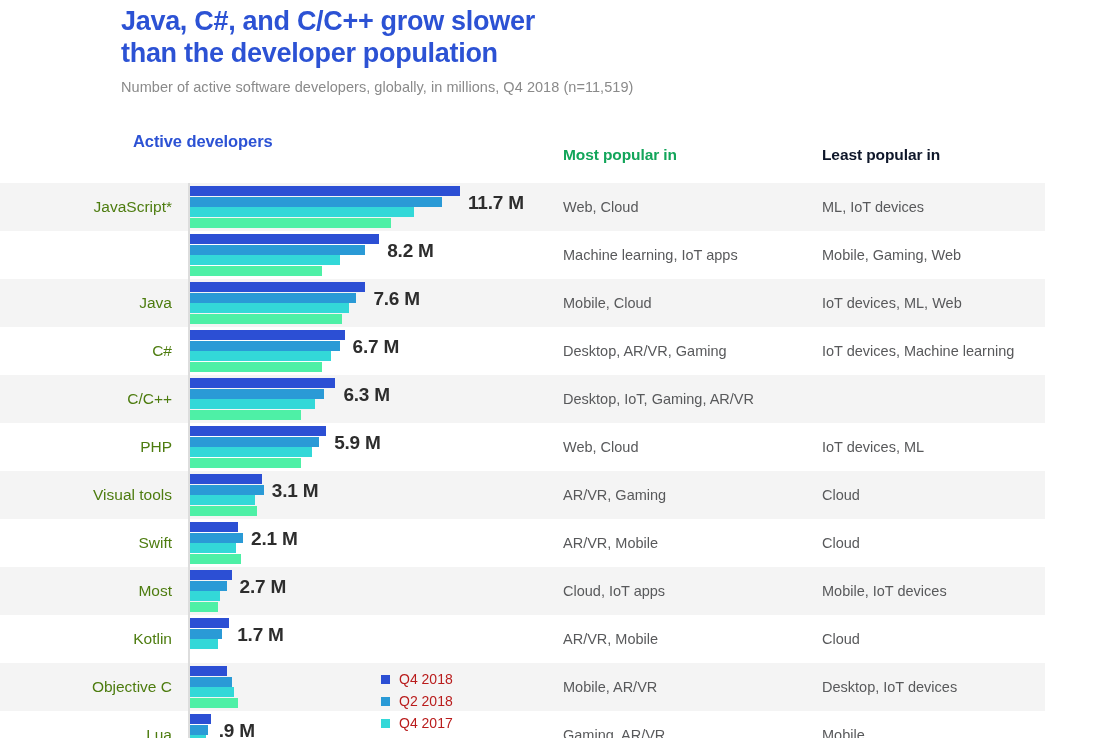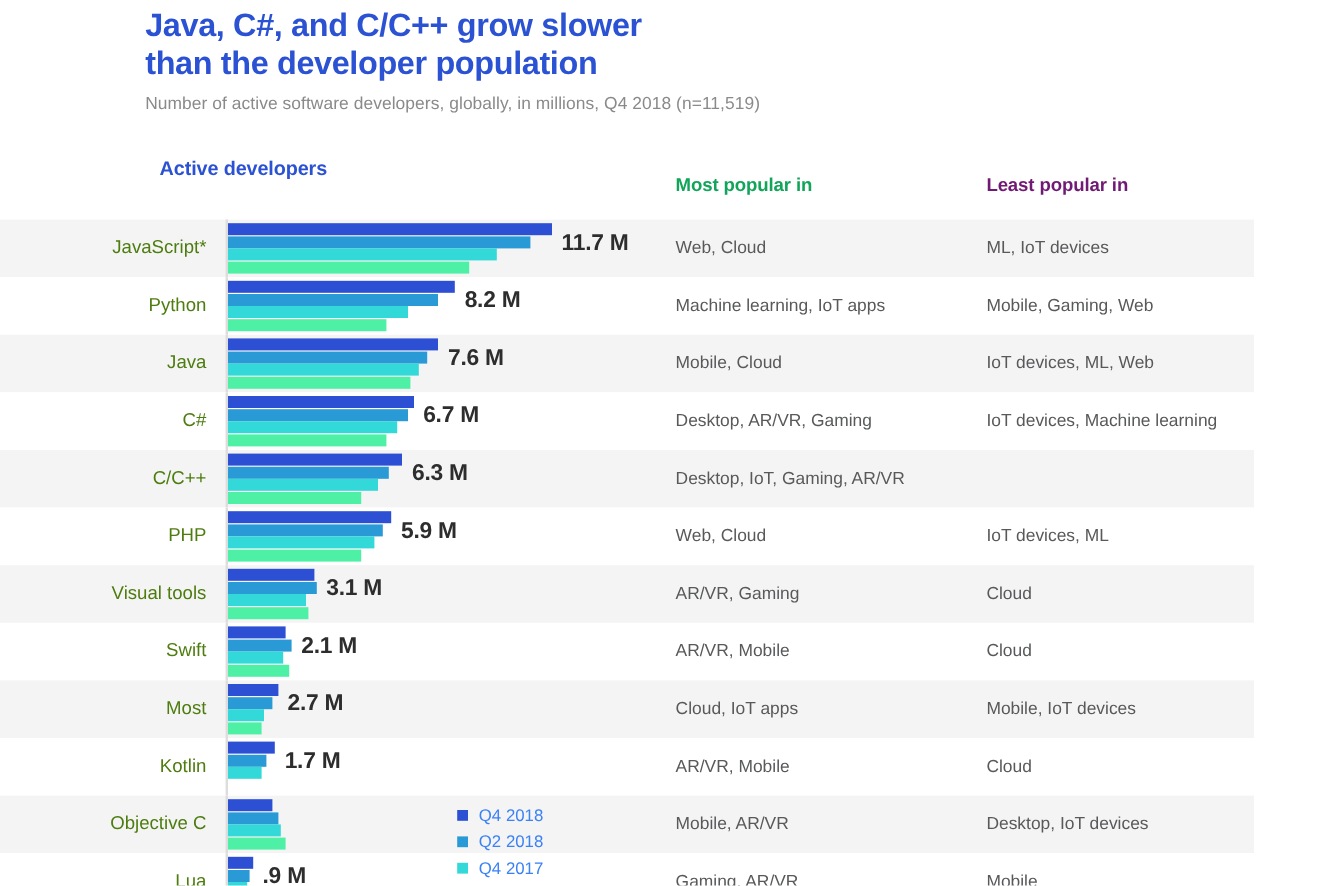--- a/index.html
+++ b/index.html
@@ -54,21 +54,21 @@
     height: 30px;
   }
   .col-head {
     position: absolute;
     font-size: 15.5px;
     font-weight: bold;
     letter-spacing: -0.1px;
   }
   .col-head.developers { left: 133px; top: 0px;  color: #2c52d4; font-size: 16.5px;}
   .col-head.most      { left: 563px; top: 14px; color: #12a55a; }
-  .col-head.least     { left: 822px; top: 14px; color: #701a75; }
+  .col-head.least     { left: 822px; top: 14px; color: #0f172a; }
 
   
   .rows {
     position: absolute;
     top: 183px;
     left: 0;
     width: 1107px;
   }
   .row {
     position: relative;
@@ -162,21 +162,21 @@
     width: 9px;
     height: 9px;
     margin-right: 9px;
     flex: 0 0 auto;
   }
   .legend-swatch.s0 { background: #2c4fd4; }
   .legend-swatch.s1 { background: #2a9ad6; }
   .legend-swatch.s2 { background: #33d8d8; }
   .legend-text {
     font-size: 14px;
-    color: #3b82f6;
+    color: #b91c1c;
     white-space: nowrap;
   }
 </style>
 </head>
 <body>
 
 <div id="page">
 
   <div class="title-block">
     <h1 class="chart-title">Java, C#, and C/C++ grow slower
@@ -200,21 +200,20 @@
           <div class="bar s1" style="width: 251.538px;"></div>
           <div class="bar s2" style="width: 223.846px;"></div>
           <div class="bar s3" style="width: 200.769px;"></div>
         </div>
         <div class="value-label" style="left: 468px;">11.7 M</div>
         <div class="cell-most">Web, Cloud</div>
         <div class="cell-least">ML, IoT devices</div>
       </div>
       <div class="row even">
         <div class="stripe"></div>
-        <div class="row-label">Python</div>
         <div class="axis-line"></div>
         <div class="bars">
           <div class="bar s0" style="width: 189.231px;"></div>
           <div class="bar s1" style="width: 175.385px;"></div>
           <div class="bar s2" style="width: 150px;"></div>
           <div class="bar s3" style="width: 131.538px;"></div>
         </div>
         <div class="value-label" style="left: 387.231px;">8.2 M</div>
         <div class="cell-most">Machine learning, IoT apps</div>
         <div class="cell-least">Mobile, Gaming, Web</div>

